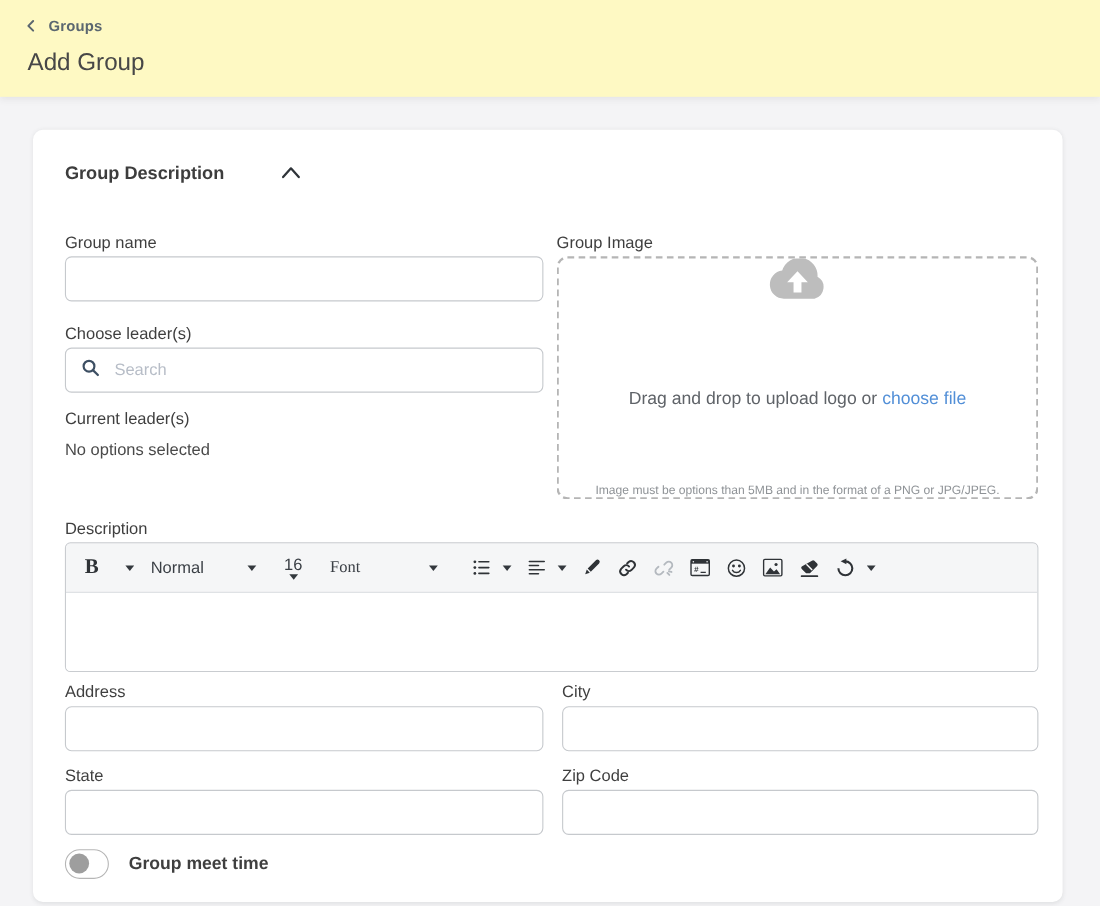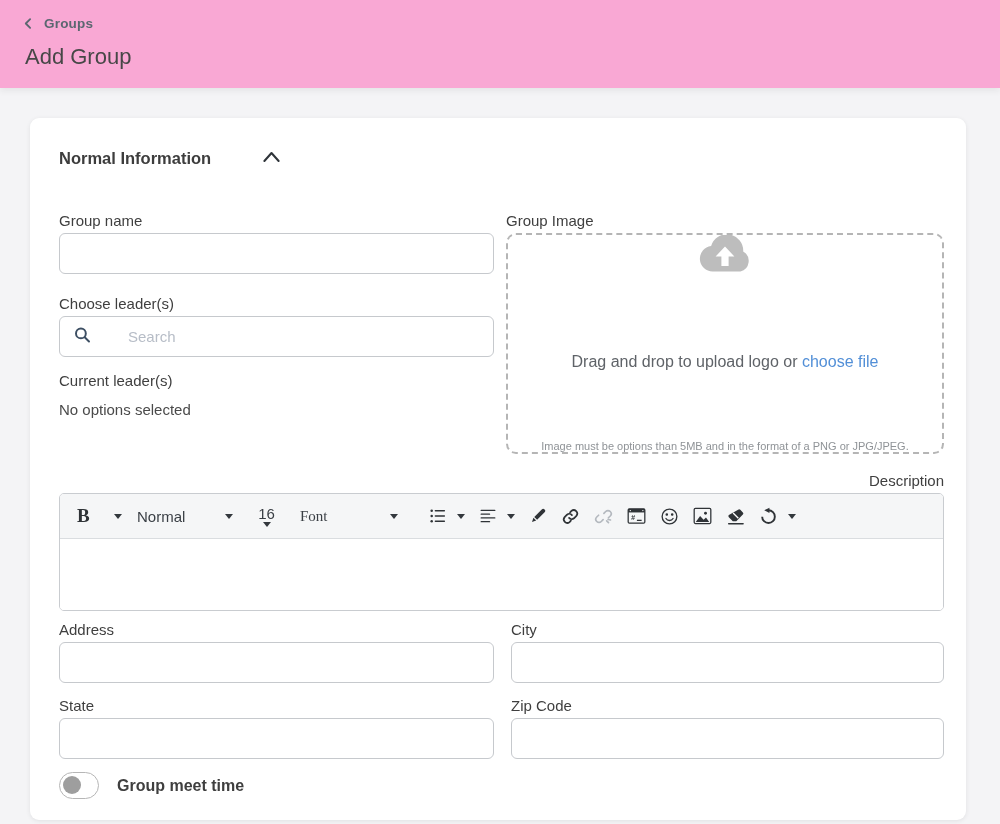--- a/index.html
+++ b/index.html
@@ -5,21 +5,21 @@
   * { margin:0; padding:0; box-sizing:border-box; }
   html,body { width:1000px; height:824px; overflow:hidden; }
   body {
     font-family:"Liberation Sans","DejaVu Sans",sans-serif;
     background:#f4f4f6;
     color:#3f3f3f;
   }
 
   
   .top-header {
-    background:#f9a8d4;
+    background:#fef9c3;
     padding:16px 24px 18px 22px;
     box-shadow:0 3px 6px rgba(60,64,67,0.08);
     position:relative; z-index:2;
   }
   .breadcrumb-row { display:flex; align-items:center; gap:9px; cursor:pointer; }
   .breadcrumb-row svg { display:block; }
   .breadcrumb-label { font-size:13.5px; font-weight:700; color:#5b6770; letter-spacing:.2px; }
   .page-title { margin:13px 0 0 3px; font-size:22px; font-weight:400; color:#474747; }
 
   
@@ -40,40 +40,40 @@
   .text-input {
     width:100%; height:41px;
     border:1px solid #c6c9cd; border-radius:6px;
     font-family:inherit; font-size:15px; color:#333;
     padding:0 12px; outline:none; background:#fff;
   }
   .text-input::placeholder { color:#b7bdc7; }
 
   .search-wrap { position:relative; }
   .search-wrap .search-icon { position:absolute; left:14px; top:50%; transform:translateY(-50%); }
-  .search-wrap .text-input { padding-left:68px; }
+  .search-wrap .text-input { padding-left:44px; }
 
   .mt-22 { margin-top:21px; }
   .current-leaders-label { margin-top:15px; margin-bottom:0; }
   .no-options { font-size:15px; color:#4a4a4a; margin-top:12px; font-weight:400; }
 
   
   .dropzone {
     border:2px dashed #b5b5b5; border-radius:10px;
     height:221px;
     display:flex; flex-direction:column; align-items:center; justify-content:space-between;
     text-align:center; cursor:pointer; background:#fff;
     padding:0 20px;
   }
   .dropzone-text { font-size:16px; color:#5f6368; margin-top:16px; font-weight:400; }
   .dropzone-link { color:#528fd7; cursor:pointer; text-decoration:none; }
   .dropzone-hint { font-size:11px; color:#8f9397; margin-top:12px; }
 
   
-  .description-label { margin-top:18px;text-align:right; }
+  .description-label { margin-top:18px; }
   .editor { border:1px solid #c9ccd0; border-radius:5px; margin-top:4px; overflow:hidden; }
   .editor-toolbar {
     height:45px; background:#f5f6f7; border-bottom:1px solid #dadde0;
     display:flex; align-items:center; padding:0 17px;
   }
   .tb-btn {
     background:none; border:none; cursor:pointer; font-family:inherit;
     display:flex; align-items:center; color:#2f3337; padding:0;
   }
   .caret {
@@ -124,21 +124,21 @@
         </svg>
     </span>
     <span class="breadcrumb-label">Groups</span>
   </div>
   <h1 class="page-title">Add Group</h1>
 </header>
 
 <main class="card">
 
   <div class="section-header">
-    <span class="section-title">Normal Information</span>
+    <span class="section-title">Group Description</span>
     <button class="collapse-btn">
       <span>
         <svg width="19" height="14" viewBox="0 0 24 16" fill="none" stroke="#2f3439" stroke-width="2.6" stroke-linecap="round" stroke-linejoin="round">
             <polyline points="3,13 12,3 21,13"></polyline>
           </svg>
       </span>
     </button>
   </div>
 
   <div class="form-grid">

